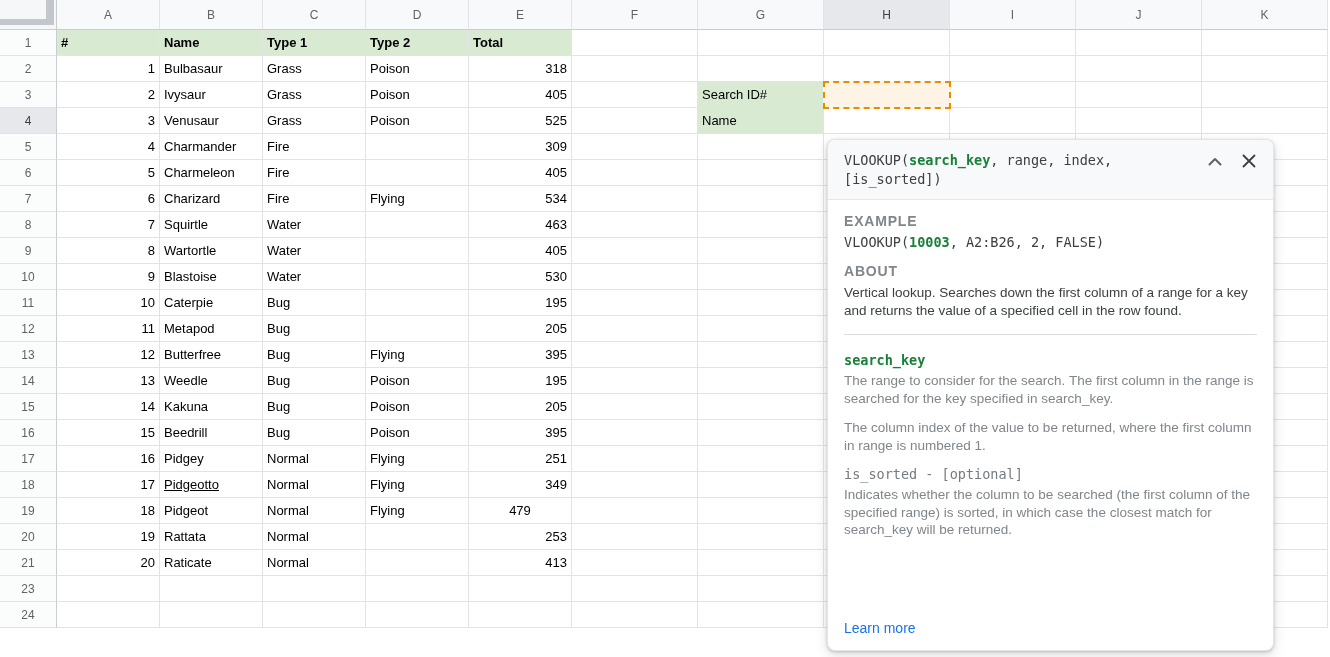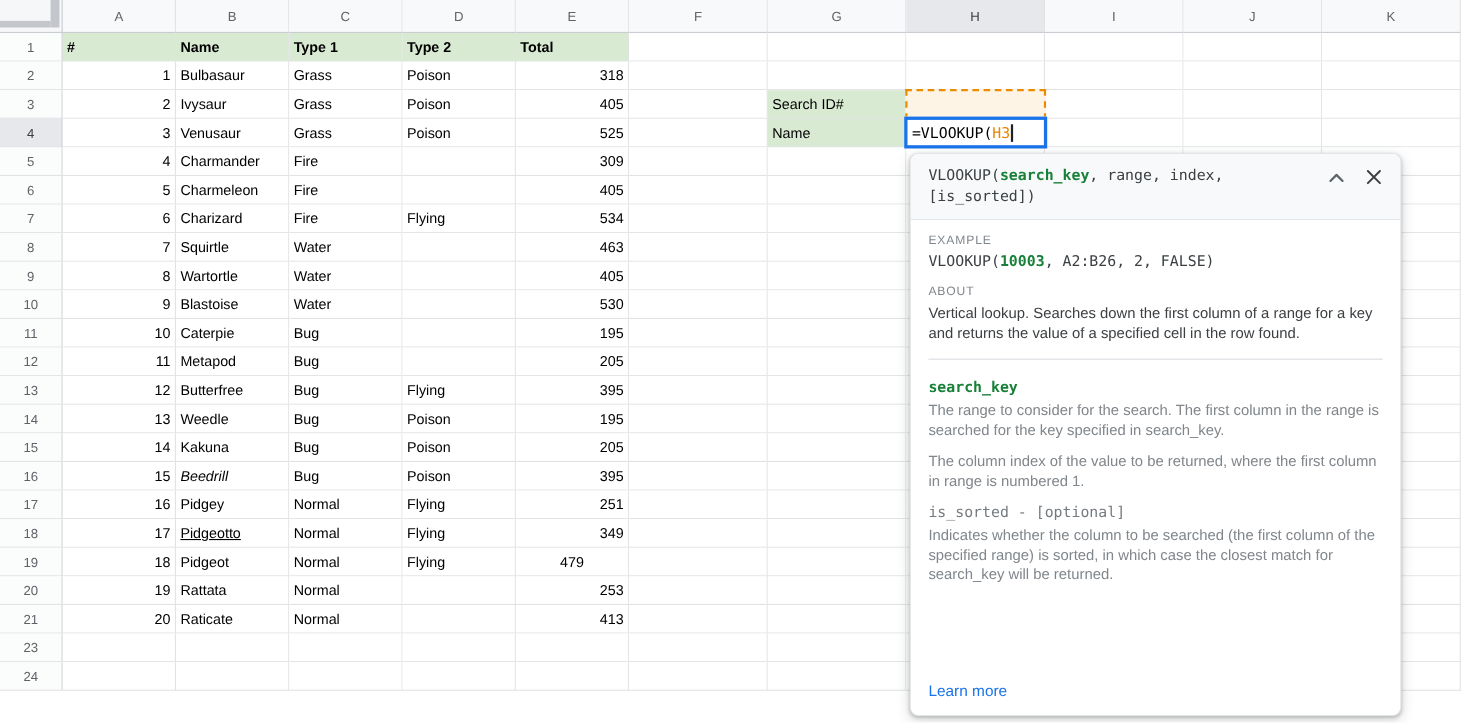--- a/index.html
+++ b/index.html
@@ -69,21 +69,21 @@
   }
   .signature {
     font-family:"DejaVu Sans Mono", monospace; font-size:13.5px; line-height:19px; color:#3c4043;
     word-break:break-word;
   }
   .sig-param { color:#188038; font-weight:bold; }
   .popup-icons { position:absolute; top:13px; right:16px; display:flex; align-items:center; gap:18px; }
   .picon { width:16px; height:16px; display:flex; align-items:center; justify-content:center; cursor:pointer; }
   .popup-body { padding:13px 16px 14px 16px; display:flex; flex-direction:column; flex:1 1 auto; }
   .section-label {
-    font-size:11px; font-weight:normal; letter-spacing:.8px; color:#80868b; margin-bottom:5px;
+    font-size:14px; font-weight:bold; letter-spacing:.8px; color:#80868b; margin-bottom:5px;
   }
   .mono-line {
     font-family:"DejaVu Sans Mono", monospace; font-size:13.5px; color:#3c4043;
     margin-bottom:13px; white-space:nowrap;
   }
   .mono-line .ex-key { color:#188038; font-weight:bold; }
   .about-text { font-size:13.5px; line-height:17.5px; color:#3c4043; }
   .divider { border-top:1px solid #dadce0; margin:15px 0 17px 0; }
   .param-name {
     font-family:"DejaVu Sans Mono", monospace; font-size:13.5px; color:#757b80; margin-bottom:4px;
@@ -324,21 +324,21 @@
         <div class="cell" style="width: 126px;"></div>
         <div class="cell" style="width: 126px;"></div>
         <div class="cell" style="width: 126px;"></div>
         <div class="cell" style="width: 126px;"></div>
         <div class="cell" style="width: 126px;"></div>
         <div class="cell" style="width: 126px;"></div>
       </div>
       <div class="s-row">
         <div class="row-hdr">16</div>
         <div class="cell c-num" style="width: 103px;">15</div>
-        <div class="cell" style="width: 103px; font-style: italic;">Beedrill</div>
+        <div class="cell" style="width: 103px;">Beedrill</div>
         <div class="cell" style="width: 103px;">Bug</div>
         <div class="cell" style="width: 103px;">Poison</div>
         <div class="cell c-num" style="width: 103px;">395</div>
         <div class="cell" style="width: 126px;"></div>
         <div class="cell" style="width: 126px;"></div>
         <div class="cell" style="width: 126px;"></div>
         <div class="cell" style="width: 126px;"></div>
         <div class="cell" style="width: 126px;"></div>
         <div class="cell" style="width: 126px;"></div>
       </div>
@@ -437,25 +437,20 @@
         <div class="cell" style="width: 126px;"></div>
         <div class="cell" style="width: 126px;"></div>
         <div class="cell" style="width: 126px;"></div>
         <div class="cell" style="width: 126px;"></div>
         <div class="cell" style="width: 126px;"></div>
       </div>
     </div>
 
   <div class="ref-box"></div>
 
-  <div class="edit-box">
-    <span>=VLOOKUP(</span>
-      <span class="ref-text">H3</span>
-      <span class="cursor"></span>
-  </div>
 
   <div class="popup">
     <div class="popup-header">
       <div class="signature"><span>VLOOKUP(</span><span class="sig-param">search_key</span><span>, range, index, [is_sorted])</span></div>
       <div class="popup-icons">
         <span class="picon">
           <svg width="14" height="9" viewBox="0 0 14 9">
               <polyline points="1.5,7.5 7,2 12.5,7.5" fill="none" stroke="#5f6368" stroke-width="2" stroke-linecap="round" stroke-linejoin="round"></polyline>
             </svg>
         </span>

